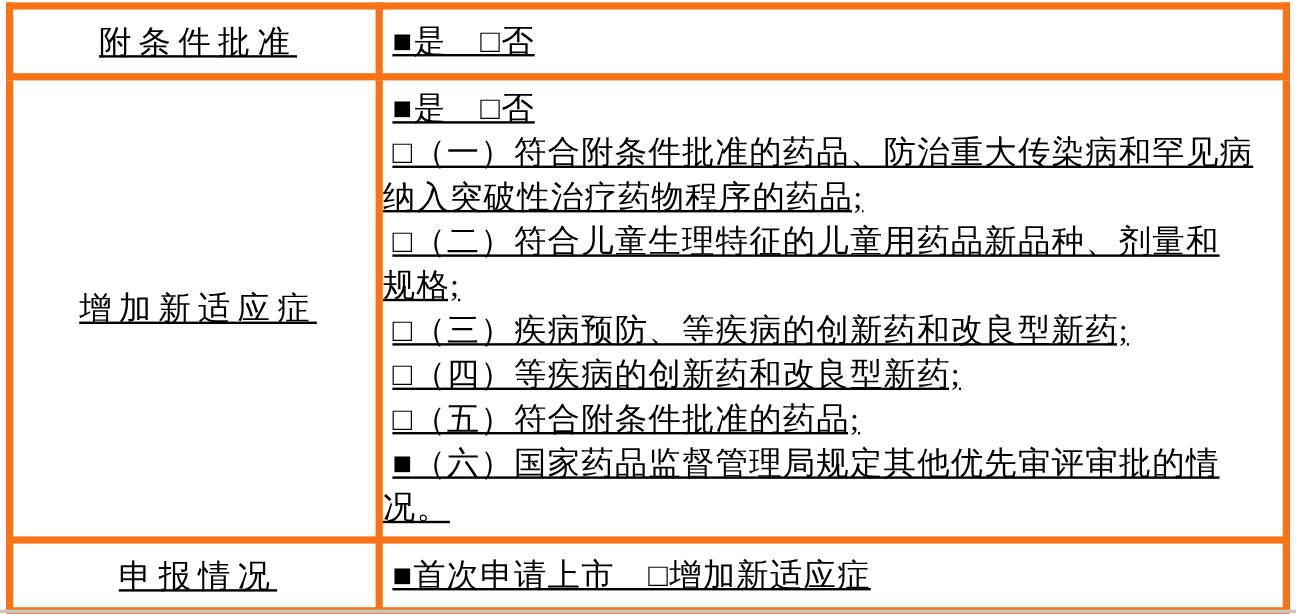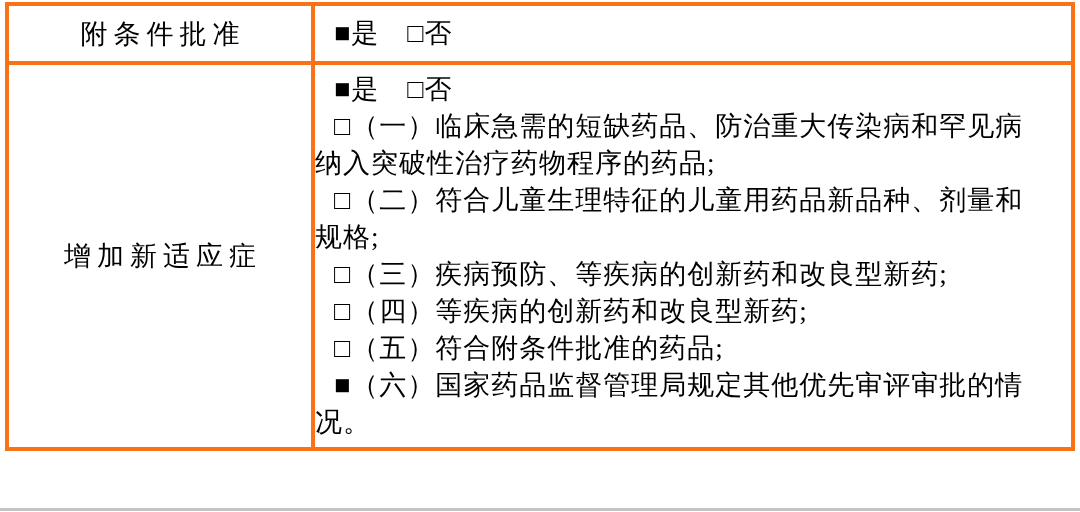--- a/index.html
+++ b/index.html
@@ -18,45 +18,46 @@
   }
   table.form-table {
     position: absolute;
     left: 5px;
     top: 2px;
     width: 1070px;
     border-collapse: collapse;
     table-layout: fixed;
   }
   table.form-table td {
-    border: 4px solid #f97316;
+    border: 6px solid #f97316;
     overflow: hidden;
     vertical-align: middle;
     padding: 0;
+    text-decoration: underline;
   }
   td.label-cell {
     width: 302px;
     text-align: center;
     font-size: 27px;
     letter-spacing: 6px;
     text-indent: 6px;
   }
   td.content-cell {
     padding: 4px 4px 4px 4px;
   }
   tr.row-short { height: 59px; }
   tr.row-tall  { height: 386px; }
   .line {
     font-size: 27px;
     line-height: 37px;
     letter-spacing: 1px;
     white-space: nowrap;
   }
   .line.indent {
-    padding-left: 19px;
+    padding-left: 8px;
   }
   .bottom-gray-line {
     position: absolute;
     left: 0;
     top: 508px;
     width: 1080px;
     height: 3px;
     background: #c4c4c4;
   }
 </style>
@@ -70,29 +71,35 @@
         <tr class="row-short">
       <td class="label-cell">附条件批准</td>
       <td class="content-cell">
             <div class="line indent">■是　□否</div>
           </td>
     </tr>
     <tr class="row-tall">
       <td class="label-cell">增加新适应症</td>
       <td class="content-cell">
             <div class="line indent">■是　□否</div>
-            <div class="line indent">□（一）临床急需的短缺药品、防治重大传染病和罕见病</div>
+            <div class="line indent">□（一）符合附条件批准的药品、防治重大传染病和罕见病</div>
             <div class="line">纳入突破性治疗药物程序的药品;</div>
             <div class="line indent">□（二）符合儿童生理特征的儿童用药品新品种、剂量和</div>
             <div class="line">规格;</div>
             <div class="line indent">□（三）疾病预防、等疾病的创新药和改良型新药;</div>
             <div class="line indent">□（四）等疾病的创新药和改良型新药;</div>
             <div class="line indent">□（五）符合附条件批准的药品;</div>
             <div class="line indent">■（六）国家药品监督管理局规定其他优先审评审批的情</div>
             <div class="line">况。</div>
           </td>
     </tr>
+    <tr class="row-short">
+      <td class="label-cell">申报情况</td>
+      <td class="content-cell">
+            <div class="line indent">■首次申请上市　□增加新适应症</div>
+          </td>
+    </tr>
   </tbody>
     </table>
 
   <div class="bottom-gray-line"></div>
 
 </div>
 
 </body></html>

